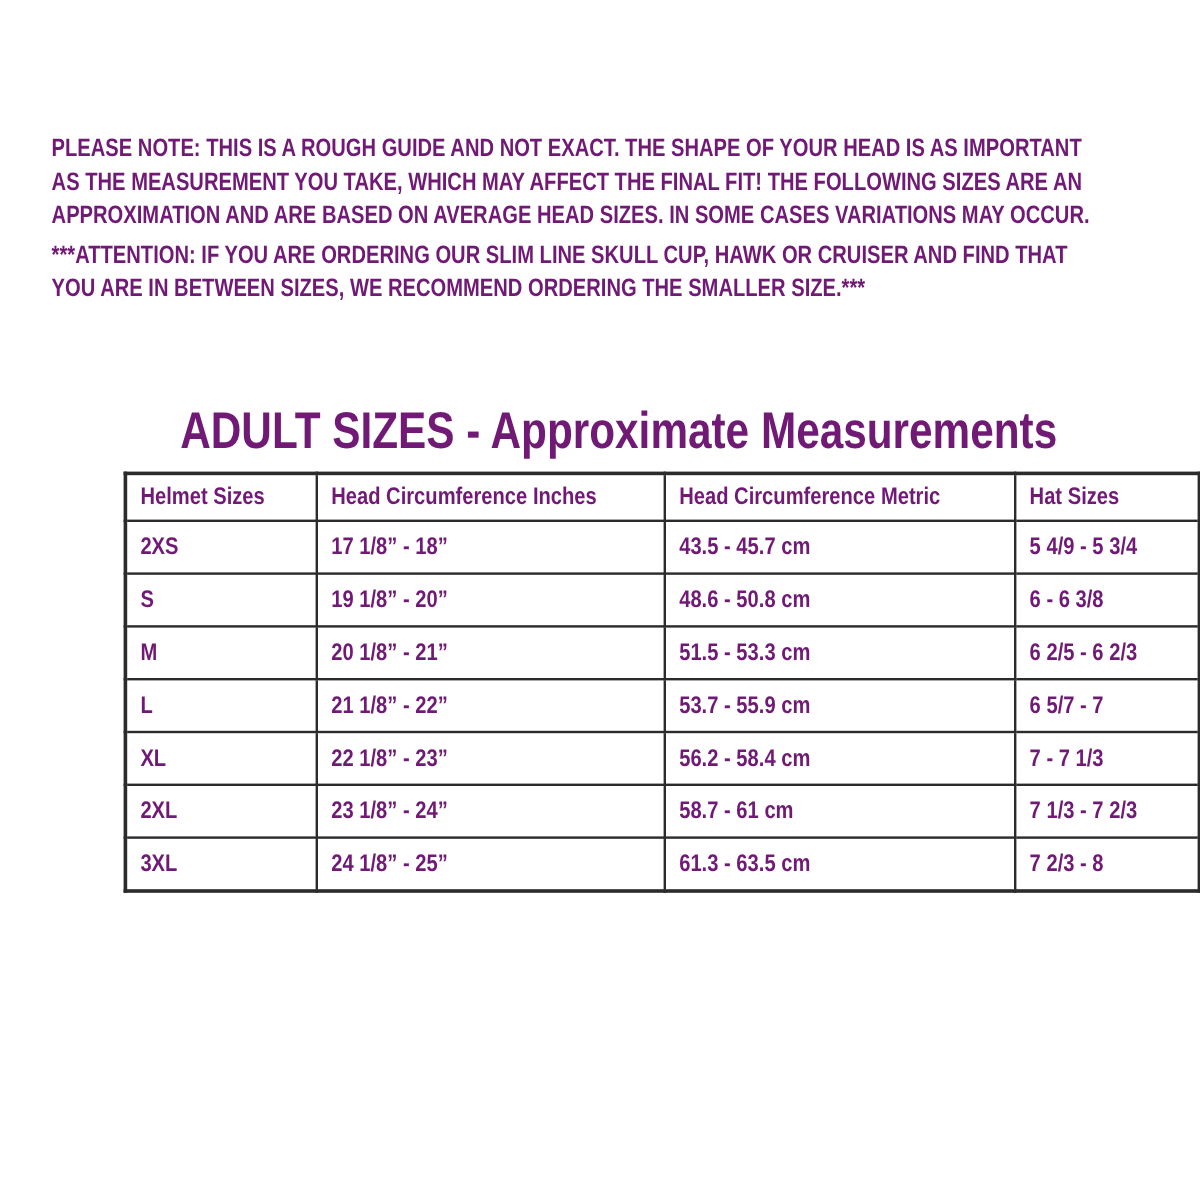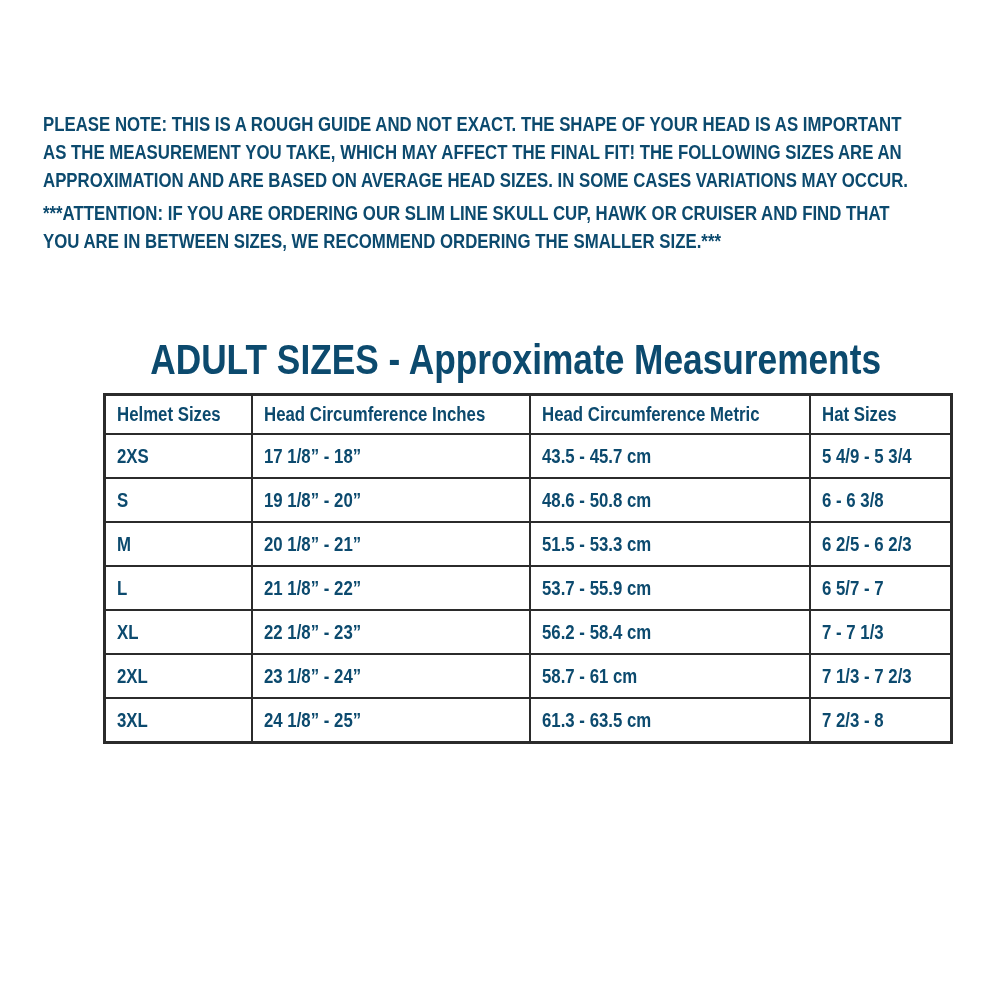--- a/index.html
+++ b/index.html
@@ -7,21 +7,21 @@
     padding: 0;
     background: #ffffff;
   }
   .page {
     position: relative;
     width: 1000px;
     height: 1000px;
     background: #ffffff;
     overflow: hidden;
     font-family: "Liberation Sans", sans-serif;
-    color: #0c4a6e;
+    color: #701a75;
   }
   
   .squeeze-block {
     transform: scaleX(0.80);
     transform-origin: 0 0;
     width: 1220px;
     white-space: pre-line;
   }
   .cond {
     display: inline-block;
@@ -72,21 +72,21 @@
     top: 393px;
     width: 794px;
     border-collapse: collapse;
     table-layout: fixed;
     border: 3px solid #2b2b2b;
   }
   .size-table th, .size-table td {
     border: 2px solid #2b2b2b;
     text-align: left;
     vertical-align: middle;
-    padding: 0 0 0 11px;
+    padding: 0 12px 0 11px;
     background: #ffffff;
     overflow: hidden;
   }
   .size-table th {
     height: 37px;
     font-size: 20px;
     font-weight: 700;
   }
   .size-table td {
     height: 42px;

